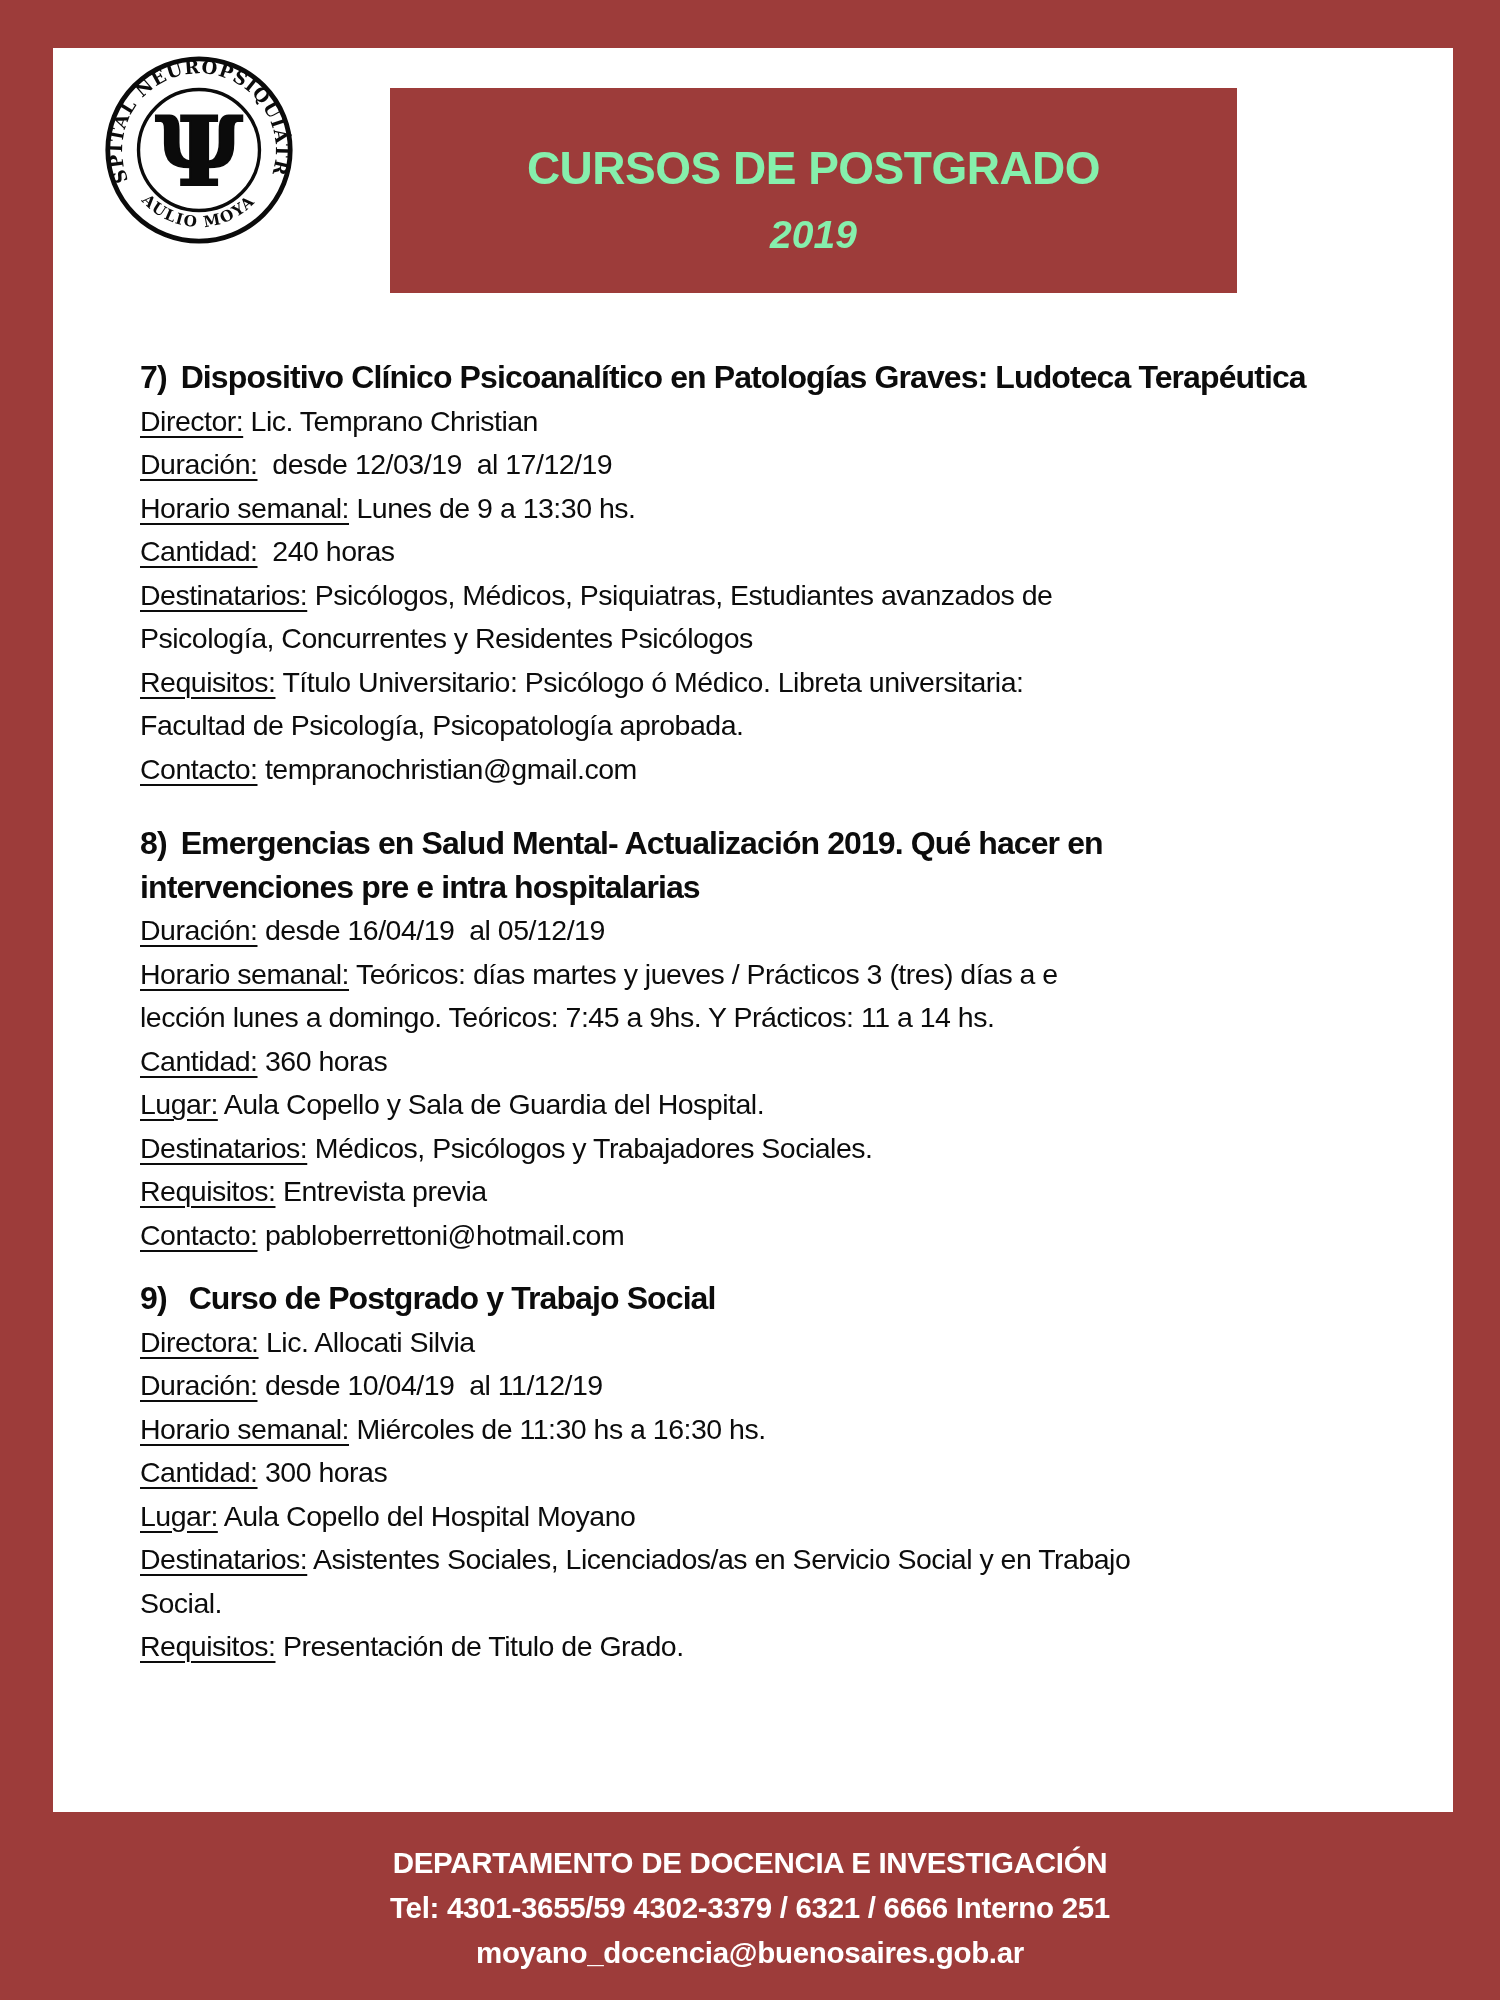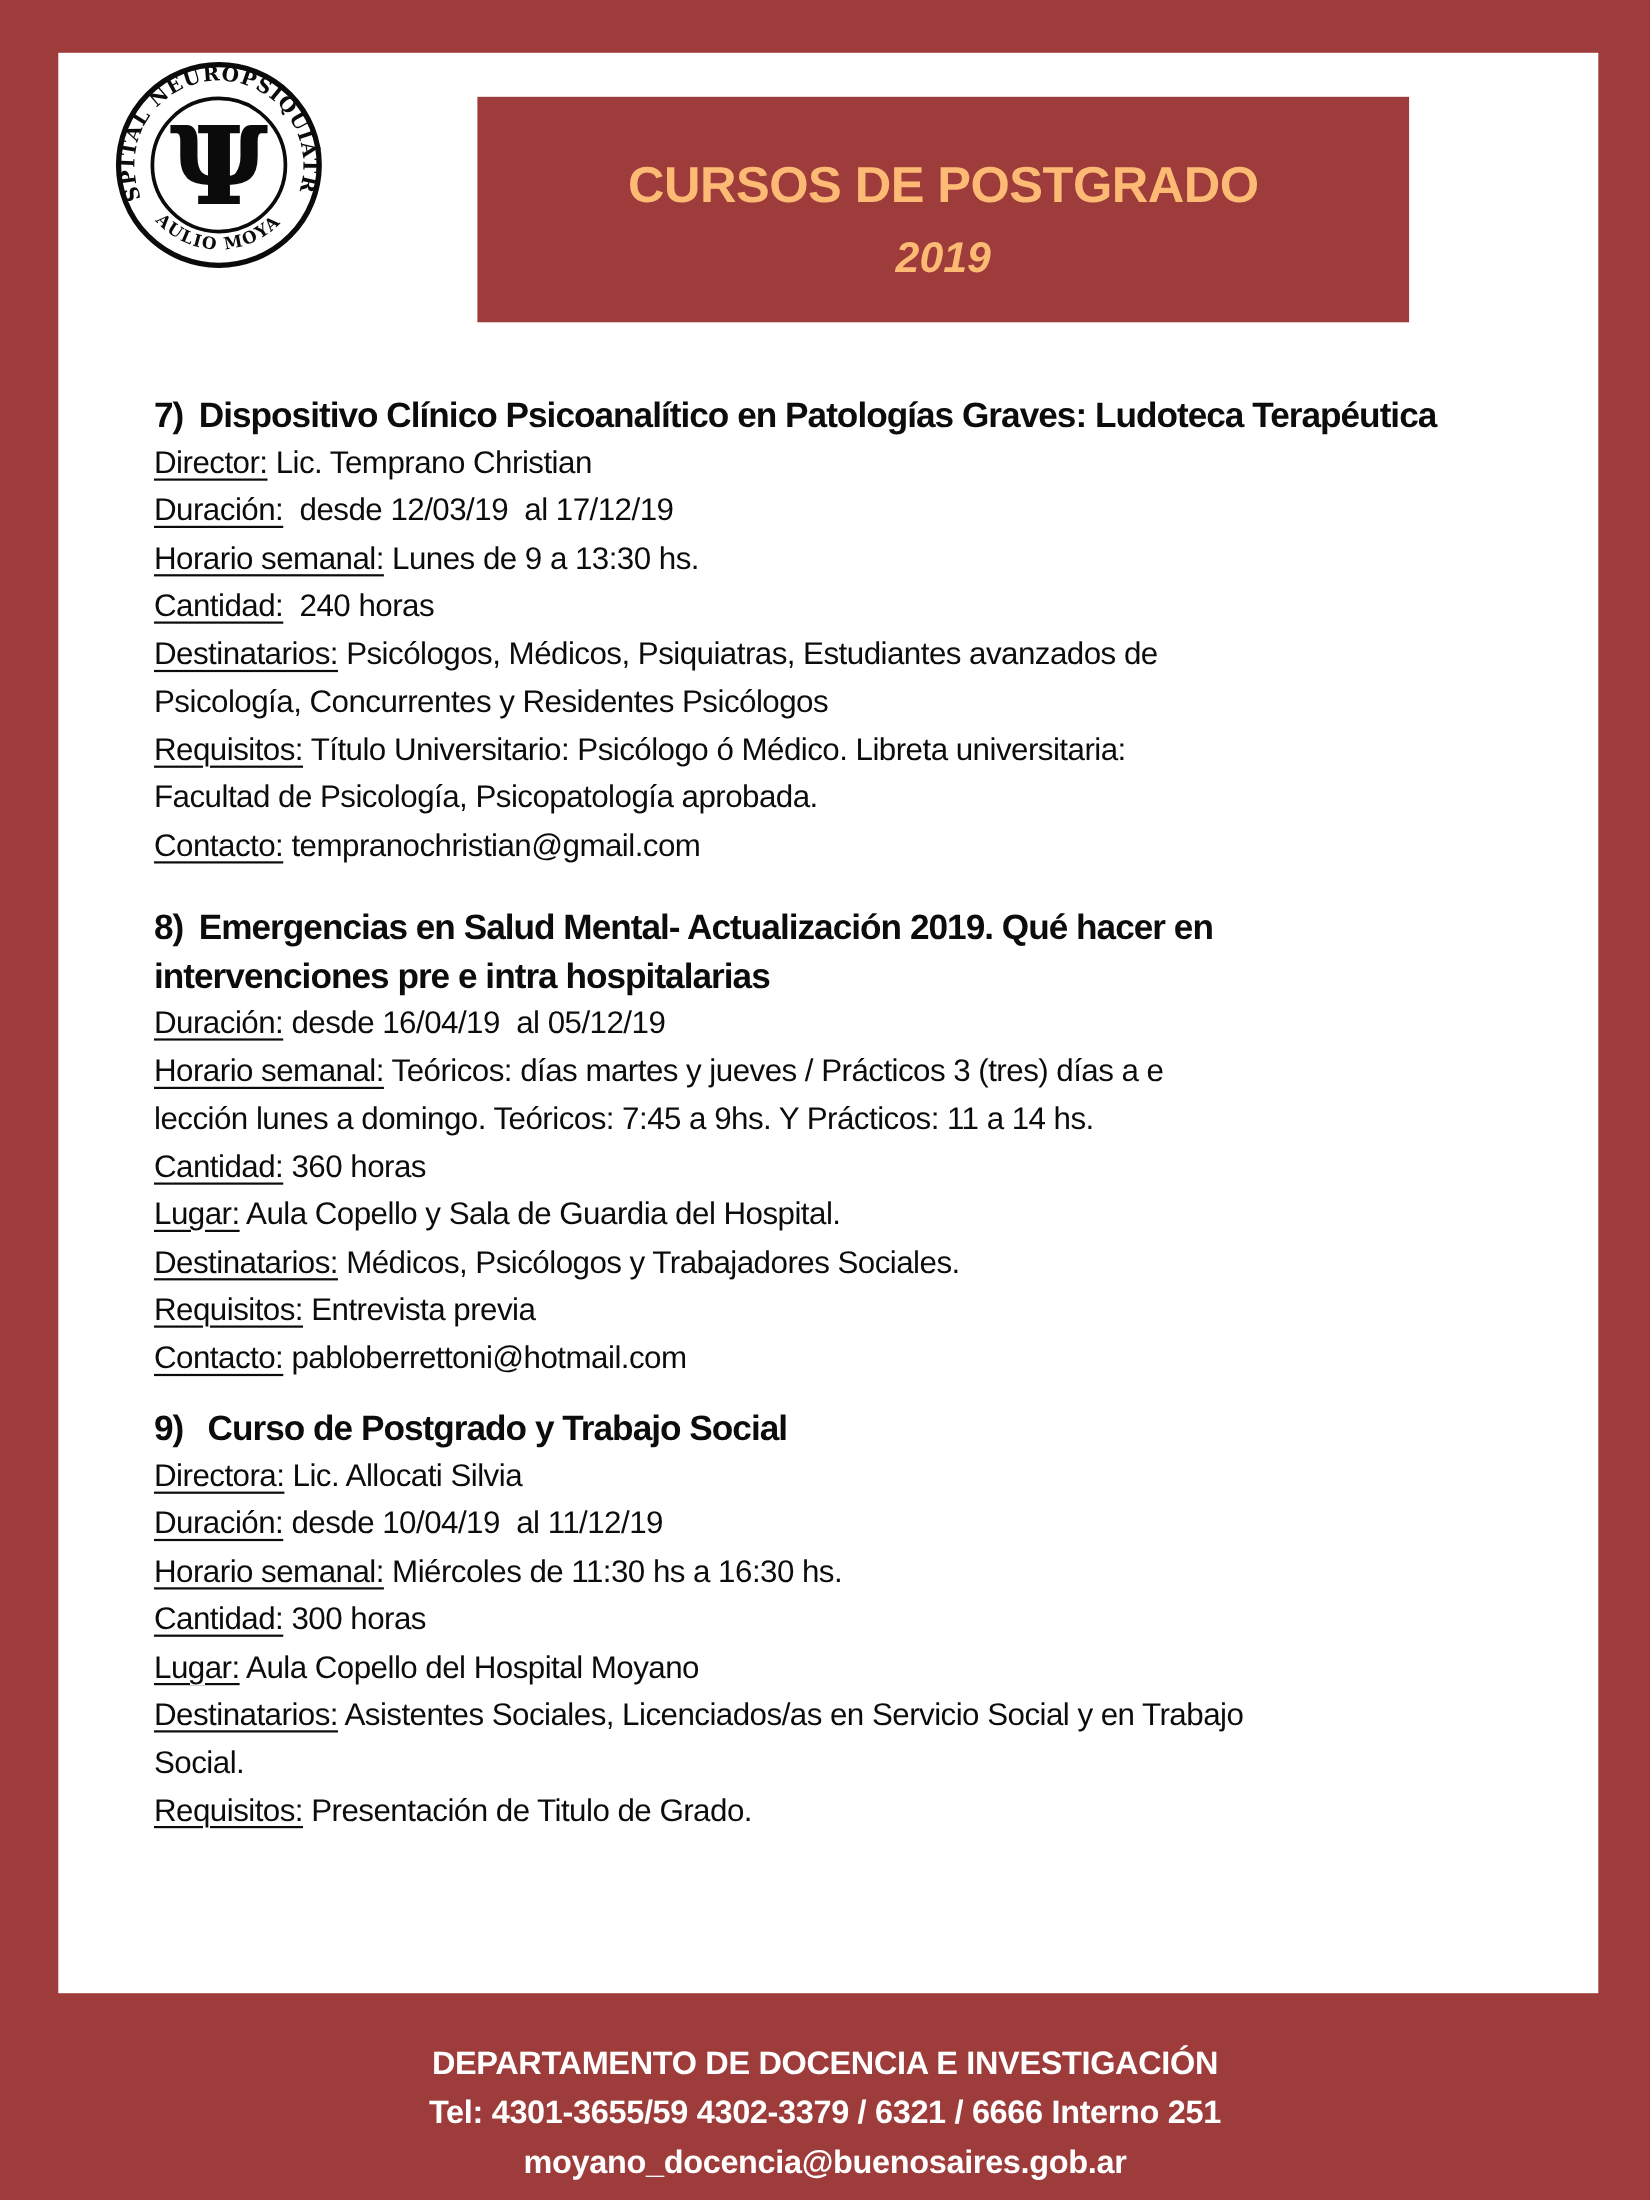--- a/index.html
+++ b/index.html
@@ -46,28 +46,27 @@
     stroke-width: 2px;
   }
   
   .banner {
     position: absolute;
     left: 337px;
     top: 40px;
     width: 847px;
     height: 205px;
     background: #9d3c3a;
-    color: #fdba74;
+    color: #86efac;
     display: flex;
     flex-direction: column;
     align-items: center;
     justify-content: center;
     padding-top: 16px;
     text-align: center;
-    margin-left: 44px;
   }
   .banner-title { font-weight: bold; font-size: 46px; letter-spacing: -0.5px; }
   .banner-year  { font-weight: bold; font-size: 39px; margin-top: 18px; font-style: italic; }
   
   .body-text {
     position: absolute;
     left: 87px;
     top: 308px;
     width: 1300px;
     color: #0c0c0c;
@@ -95,21 +94,21 @@
     position: absolute;
     left: 0;
     top: 1812px;
     width: 1500px;
     height: 188px;
     color: #ffffff;
     text-align: center;
     font-weight: bold;
     font-size: 29.5px;
     line-height: 45px;
-    padding-top: 41px;
+    padding-top: 28px;
     letter-spacing: -0.3px;
   }
 </style>
 </head>
 <body>
 
 <div class="page">
   <div class="content">
 
     <svg class="logo" viewBox="0 0 200 200">

